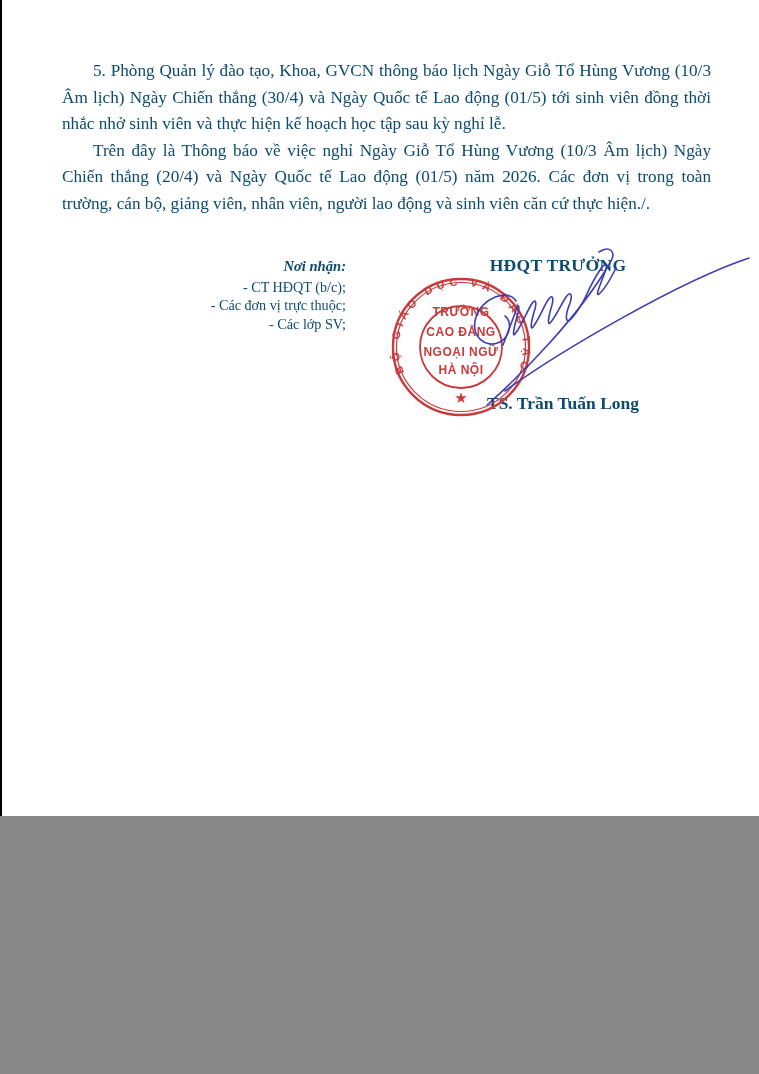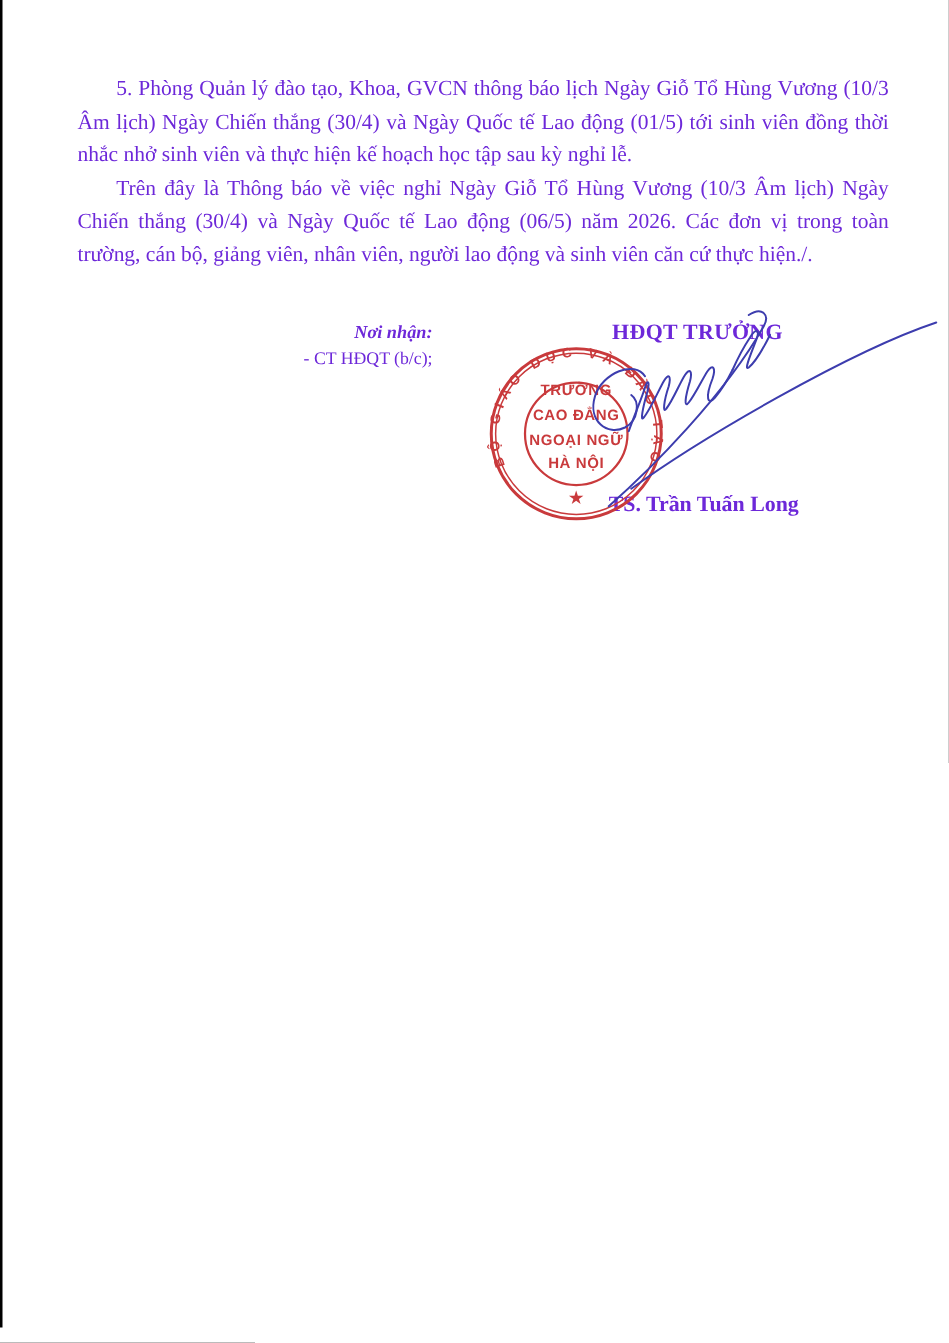--- a/index.html
+++ b/index.html
@@ -1,22 +1,22 @@
 <!DOCTYPE html>
 <html><head>
 <meta charset="utf-8">
 <style>
   html,body{margin:0;padding:0;background:#888;}
   .page{
     position:relative;
-    width:759px;height:1074px;
+    width:759px;height:816px;
     background:#ffffff;
     overflow:hidden;
     font-family:"Liberation Serif", serif;
-    color:#6d28d9;
+    color:#0c4a6e;
   }
   .scan-edge{
     position:absolute;left:0;top:0;width:2px;height:1062px;
     background:#000;
   }
   .body-text{
     position:absolute;left:62px;top:58px;width:649px;
     font-size:17.2px;line-height:26.6px;
     text-align:justify;
   }
@@ -51,26 +51,28 @@
 </style>
 </head>
 <body>
 
 <div class="page">
 
   <div class="scan-edge"></div>
 
   <div class="body-text">
     <p>5. Phòng Quản lý đào tạo, Khoa, GVCN thông báo lịch Ngày Giỗ Tổ Hùng Vương (10/3 Âm lịch) Ngày Chiến thắng (30/4) và Ngày Quốc tế Lao động (01/5) tới sinh viên đồng thời nhắc nhở sinh viên và thực hiện kế hoạch học tập sau kỳ nghỉ lễ.</p>
-    <p>Trên đây là Thông báo về việc nghỉ Ngày Giỗ Tổ Hùng Vương (10/3 Âm lịch) Ngày Chiến thắng (30/4) và Ngày Quốc tế Lao động (06/5) năm 2026. Các đơn vị trong toàn trường, cán bộ, giảng viên, nhân viên, người lao động và sinh viên căn cứ thực hiện./.</p>
+    <p>Trên đây là Thông báo về việc nghỉ Ngày Giỗ Tổ Hùng Vương (10/3 Âm lịch) Ngày Chiến thắng (20/4) và Ngày Quốc tế Lao động (01/5) năm 2026. Các đơn vị trong toàn trường, cán bộ, giảng viên, nhân viên, người lao động và sinh viên căn cứ thực hiện./.</p>
   </div>
 
   <div class="recipients">
     <div class="rec-head">Nơi nhận:</div>
     <div class="rec-item">- CT HĐQT (b/c);</div>
+    <div class="rec-item">- Các đơn vị trực thuộc;</div>
+    <div class="rec-item">- Các lớp SV;</div>
   </div>
 
   <div class="sign-title">HĐQT TRƯỞNG</div>
 
   <div class="signer-name">TS. Trần Tuấn Long</div>
 
   <svg class="stamp-layer" width="379" height="195" viewBox="380 235 379 195" xmlns="http://www.w3.org/2000/svg">
 
     <g stroke="#c93a3c" fill="none">
       <circle cx="461" cy="347" r="68" stroke-width="2.4"></circle>

